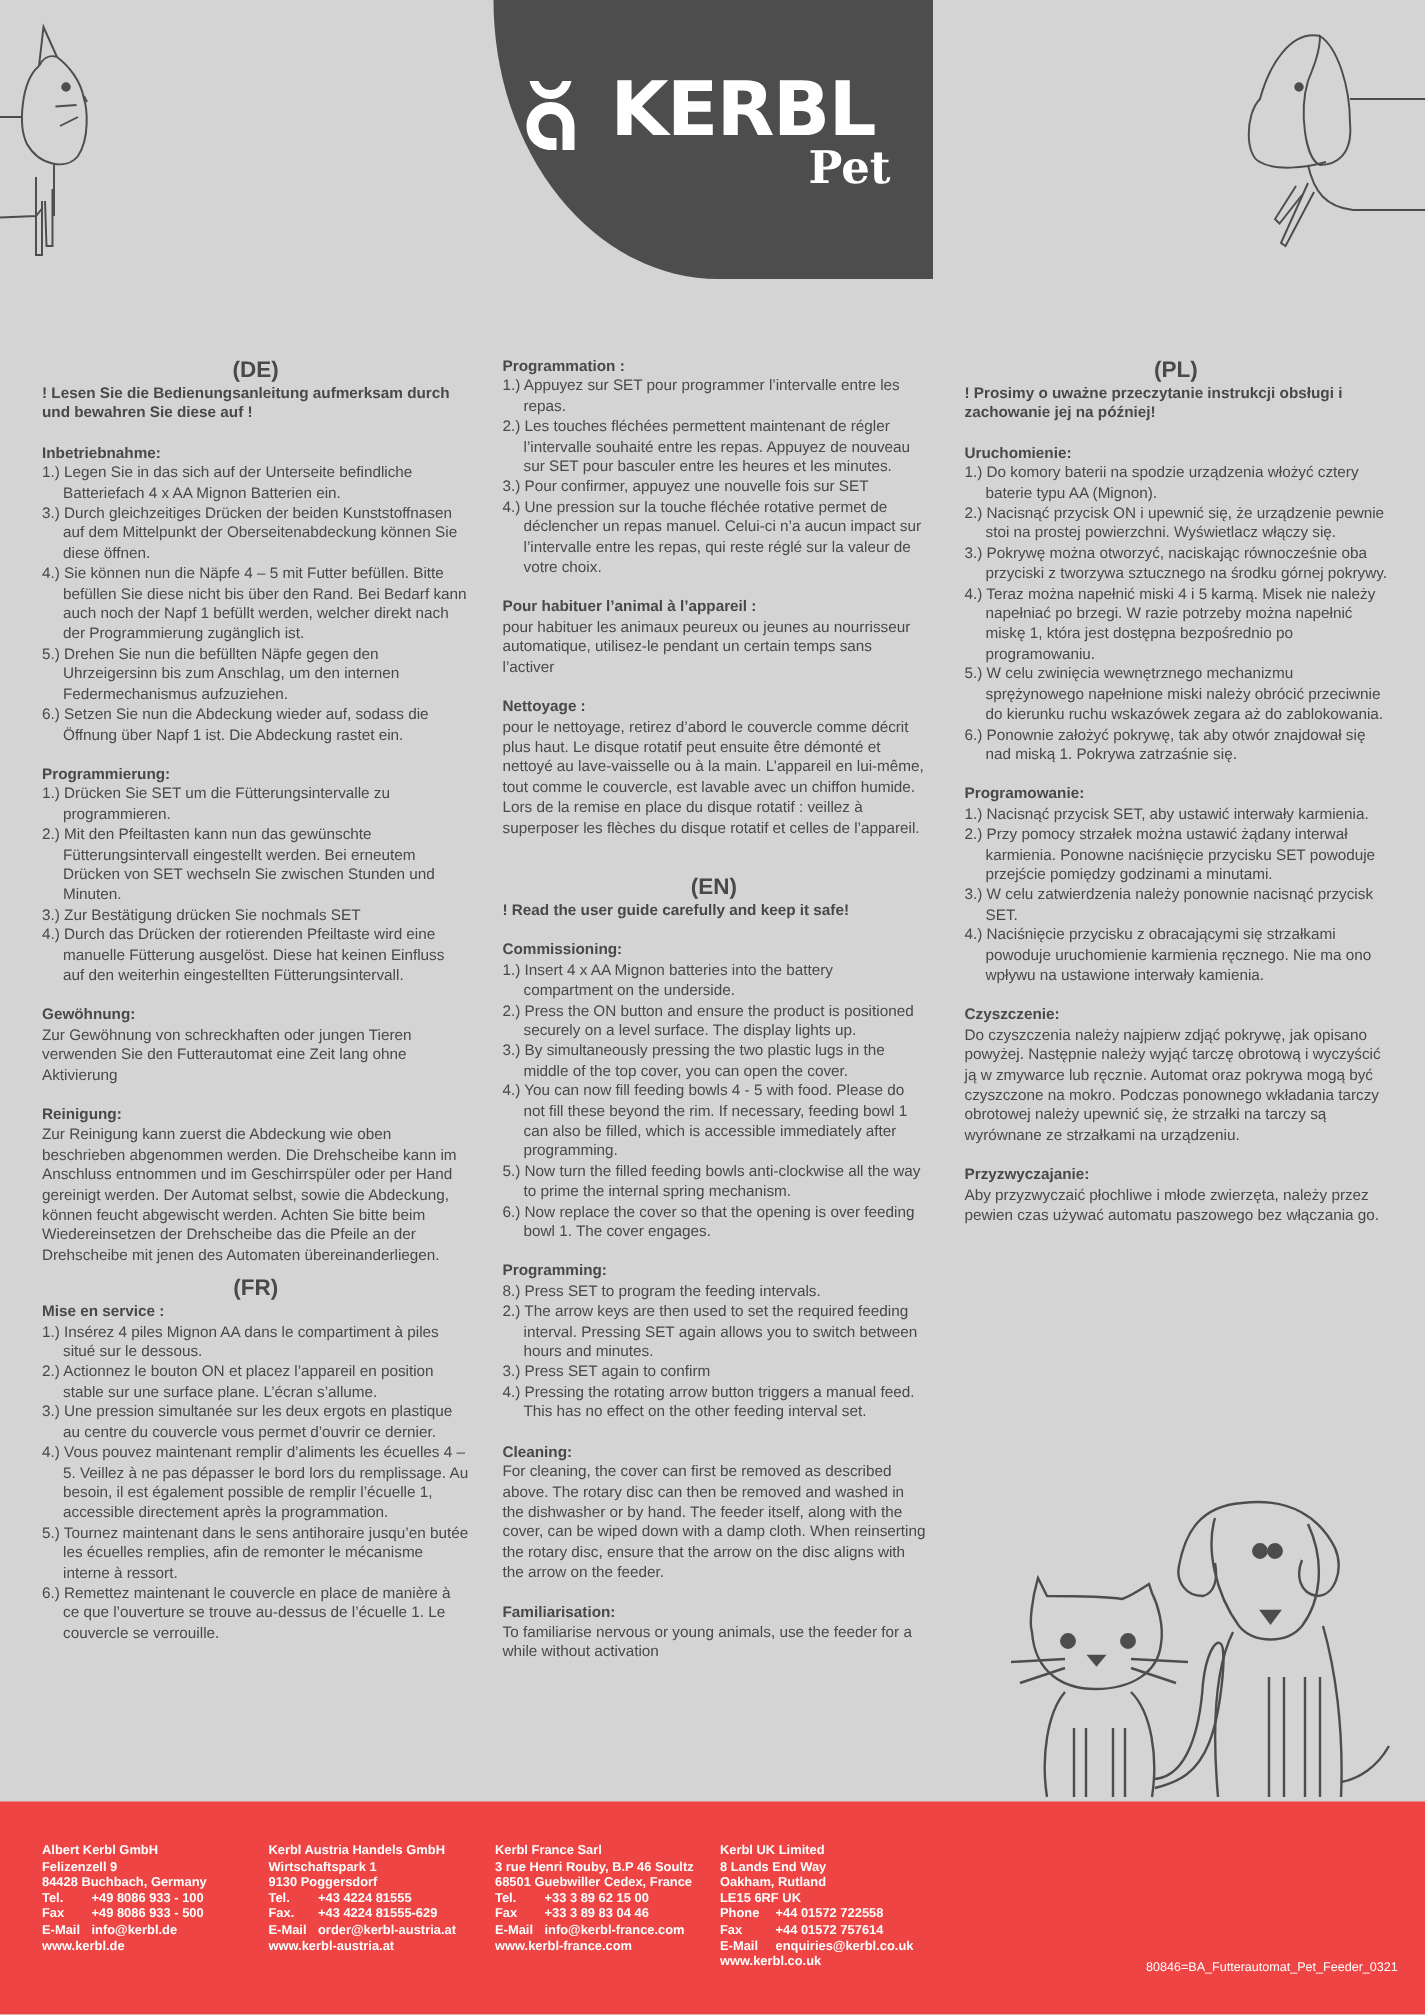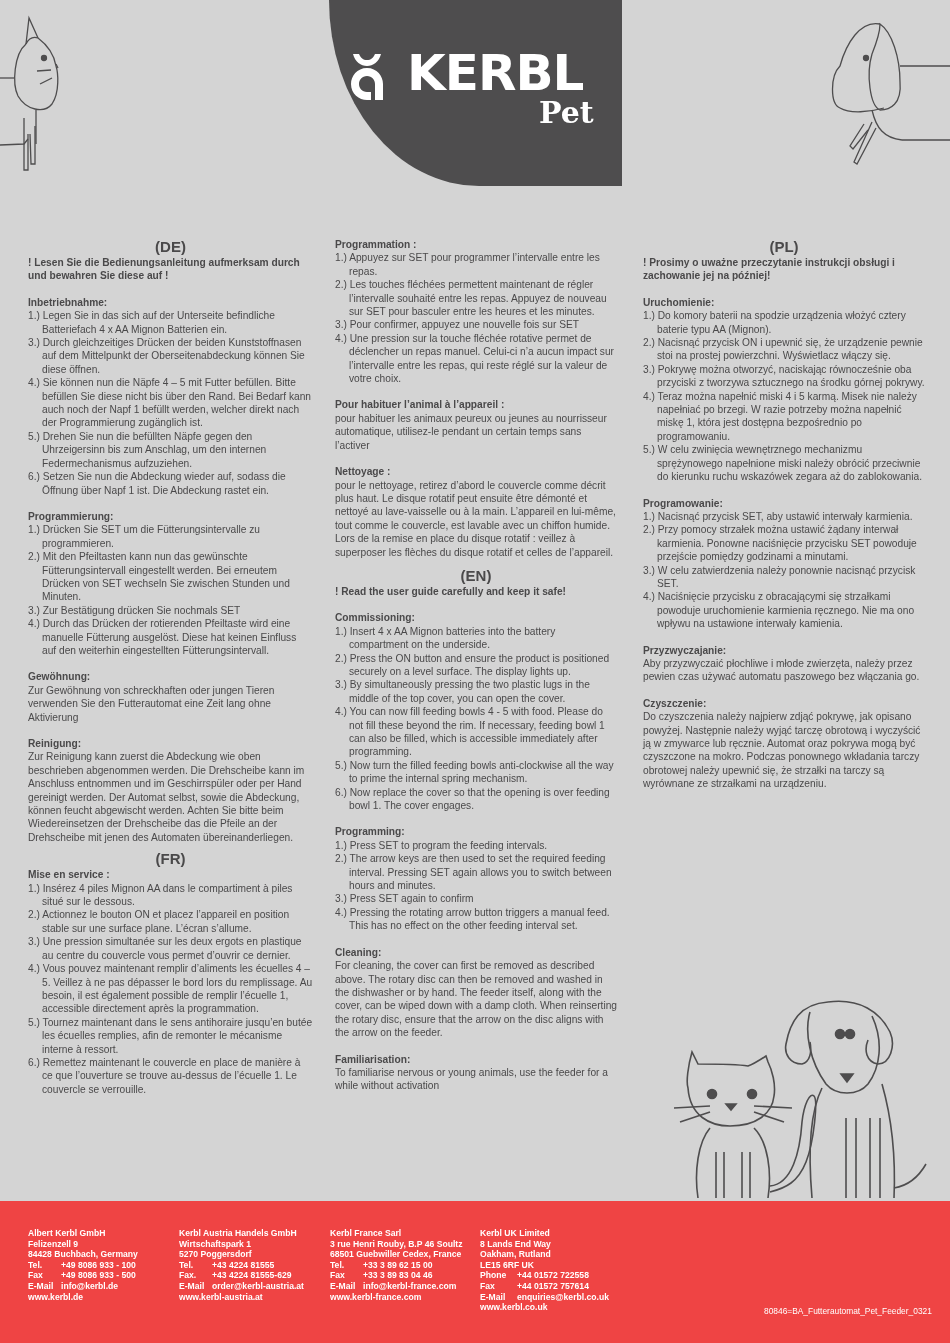--- a/index.html
+++ b/index.html
@@ -159,21 +159,21 @@
           <li>3.) Pour confirmer, appuyez une nouvelle fois sur SET</li>
           <li>4.) Une pression sur la touche fléchée rotative permet de déclencher un repas manuel. Celui-ci n’a aucun impact sur l’intervalle entre les repas, qui reste réglé sur la valeur de votre choix.</li>
         </ol>
       </div>
 
       <div class="section">
         <div class="heading">Pour habituer l’animal à l’appareil :</div>
         <div class="para">pour habituer les animaux peureux ou jeunes au nourrisseur automatique, utilisez-le pendant un certain temps sans l’activer</div>
       </div>
 
-      <div class="section" style="margin-bottom:8px;">
+      <div class="section" style="margin-bottom:24px;">
         <div class="heading">Nettoyage :</div>
         <div class="para">pour le nettoyage, retirez d’abord le couvercle comme décrit plus haut. Le disque rotatif peut ensuite être démonté et nettoyé au lave-vaisselle ou à la main. L’appareil en lui-même, tout comme le couvercle, est lavable avec un chiffon humide. Lors de la remise en place du disque rotatif : veillez à superposer les flèches du disque rotatif et celles de l’appareil.</div>
       </div>
     </section>
 
     <section>
       <div class="lang">(EN)</div>
       <div class="notice">! Read the user guide carefully and keep it safe!</div>
 
       <div class="section">
@@ -184,21 +184,21 @@
           <li>3.) By simultaneously pressing the two plastic lugs in the middle of the top cover, you can open the cover.</li>
           <li>4.) You can now fill feeding bowls 4 - 5 with food. Please do not fill these beyond the rim. If necessary, feeding bowl 1 can also be filled, which is accessible immediately after programming.</li>
           <li>5.) Now turn the filled feeding bowls anti-clockwise all the way to prime the internal spring mechanism.</li>
           <li>6.) Now replace the cover so that the opening is over feeding bowl 1. The cover engages.</li>
         </ol>
       </div>
 
       <div class="section">
         <div class="heading">Programming:</div>
         <ol class="steps">
-          <li>1.) Press SET to program the feeding intervals.</li>
+          <li>8.) Press SET to program the feeding intervals.</li>
           <li>2.) The arrow keys are then used to set the required feeding interval. Pressing SET again allows you to switch between hours and minutes.</li>
           <li>3.) Press SET again to confirm</li>
           <li>4.) Pressing the rotating arrow button triggers a manual feed. This has no effect on the other feeding interval set.</li>
         </ol>
       </div>
 
       <div class="section">
         <div class="heading">Cleaning:</div>
         <div class="para">For cleaning, the cover can first be removed as described above. The rotary disc can then be removed and washed in the dishwasher or by hand. The feeder itself, along with the cover, can be wiped down with a damp cloth. When reinserting the rotary disc, ensure that the arrow on the disc aligns with the arrow on the feeder.</div>
       </div>
@@ -216,41 +216,42 @@
       <div class="notice">! Prosimy o uważne przeczytanie instrukcji obsługi i zachowanie jej na później!</div>
 
       <div class="section">
         <div class="heading">Uruchomienie:</div>
         <ol class="steps">
           <li>1.) Do komory baterii na spodzie urządzenia włożyć cztery baterie typu AA (Mignon).</li>
           <li>2.) Nacisnąć przycisk ON i upewnić się, że urządzenie pewnie stoi na prostej powierzchni. Wyświetlacz włączy się.</li>
           <li>3.) Pokrywę można otworzyć, naciskając równocześnie oba przyciski z tworzywa sztucznego na środku górnej pokrywy.</li>
           <li>4.) Teraz można napełnić miski 4 i 5 karmą. Misek nie należy napełniać po brzegi. W razie potrzeby można napełnić miskę 1, która jest dostępna bezpośrednio po programowaniu.</li>
           <li>5.) W celu zwinięcia wewnętrznego mechanizmu sprężynowego napełnione miski należy obrócić przeciwnie do kierunku ruchu wskazówek zegara aż do zablokowania.</li>
+          <li>6.) Ponownie założyć pokrywę, tak aby otwór znajdował się nad miską 1. Pokrywa zatrzaśnie się.</li>
         </ol>
       </div>
 
       <div class="section">
         <div class="heading">Programowanie:</div>
         <ol class="steps">
           <li>1.) Nacisnąć przycisk SET, aby ustawić interwały karmienia.</li>
           <li>2.) Przy pomocy strzałek można ustawić żądany interwał karmienia. Ponowne naciśnięcie przycisku SET powoduje przejście pomiędzy godzinami a minutami.</li>
           <li>3.) W celu zatwierdzenia należy ponownie nacisnąć przycisk SET.</li>
           <li>4.) Naciśnięcie przycisku z obracającymi się strzałkami powoduje uruchomienie karmienia ręcznego. Nie ma ono wpływu na ustawione interwały kamienia.</li>
         </ol>
       </div>
 
       <div class="section">
+        <div class="heading">Czyszczenie:</div>
+        <div class="para">Do czyszczenia należy najpierw zdjąć pokrywę, jak opisano powyżej. Następnie należy wyjąć tarczę obrotową i wyczyścić ją w zmywarce lub ręcznie. Automat oraz pokrywa mogą być czyszczone na mokro. Podczas ponownego wkładania tarczy obrotowej należy upewnić się, że strzałki na tarczy są wyrównane ze strzałkami na urządzeniu.</div>
+      </div>
+
+      <div class="section">
         <div class="heading">Przyzwyczajanie:</div>
         <div class="para">Aby przyzwyczaić płochliwe i młode zwierzęta, należy przez pewien czas używać automatu paszowego bez włączania go.</div>
-      </div>
-
-      <div class="section">
-        <div class="heading">Czyszczenie:</div>
-        <div class="para">Do czyszczenia należy najpierw zdjąć pokrywę, jak opisano powyżej. Następnie należy wyjąć tarczę obrotową i wyczyścić ją w zmywarce lub ręcznie. Automat oraz pokrywa mogą być czyszczone na mokro. Podczas ponownego wkładania tarczy obrotowej należy upewnić się, że strzałki na tarczy są wyrównane ze strzałkami na urządzeniu.</div>
       </div>
     </section>
   </div>
 
   <svg class="deco" style="left:650px;top:992px;" width="290" height="210" viewBox="0 0 290 210" fill="none" stroke="#4e4d4e" stroke-width="1.6">
 
     <path d="M178 10 C150 12 140 30 136 52 C134 62 140 72 152 72 C160 70 162 60 160 50"></path>
     <path d="M178 10 C210 6 230 20 240 40 C246 54 240 72 228 72 C216 70 214 58 218 48"></path>
     <path d="M160 20 C154 40 160 70 176 92 C186 104 208 104 218 92 C230 76 234 50 222 24"></path>
     <circle cx="190" cy="42" r="4.5" fill="#4e4d4e"></circle>
@@ -297,21 +298,21 @@
       <div class="row">
           <span class="lbl">E-Mail</span>
           <span>info@kerbl.de</span>
         </div>
       <div>www.kerbl.de</div>
     </div>
 
     <div class="addr addr-2">
       <div>Kerbl Austria Handels GmbH</div>
       <div>Wirtschaftspark 1</div>
-      <div>5270 Poggersdorf</div>
+      <div>9130 Poggersdorf</div>
       <div class="row">
           <span class="lbl">Tel.</span>
           <span>+43 4224 81555</span>
         </div>
       <div class="row">
           <span class="lbl">Fax.</span>
           <span>+43 4224 81555-629</span>
         </div>
       <div class="row">
           <span class="lbl">E-Mail</span>

